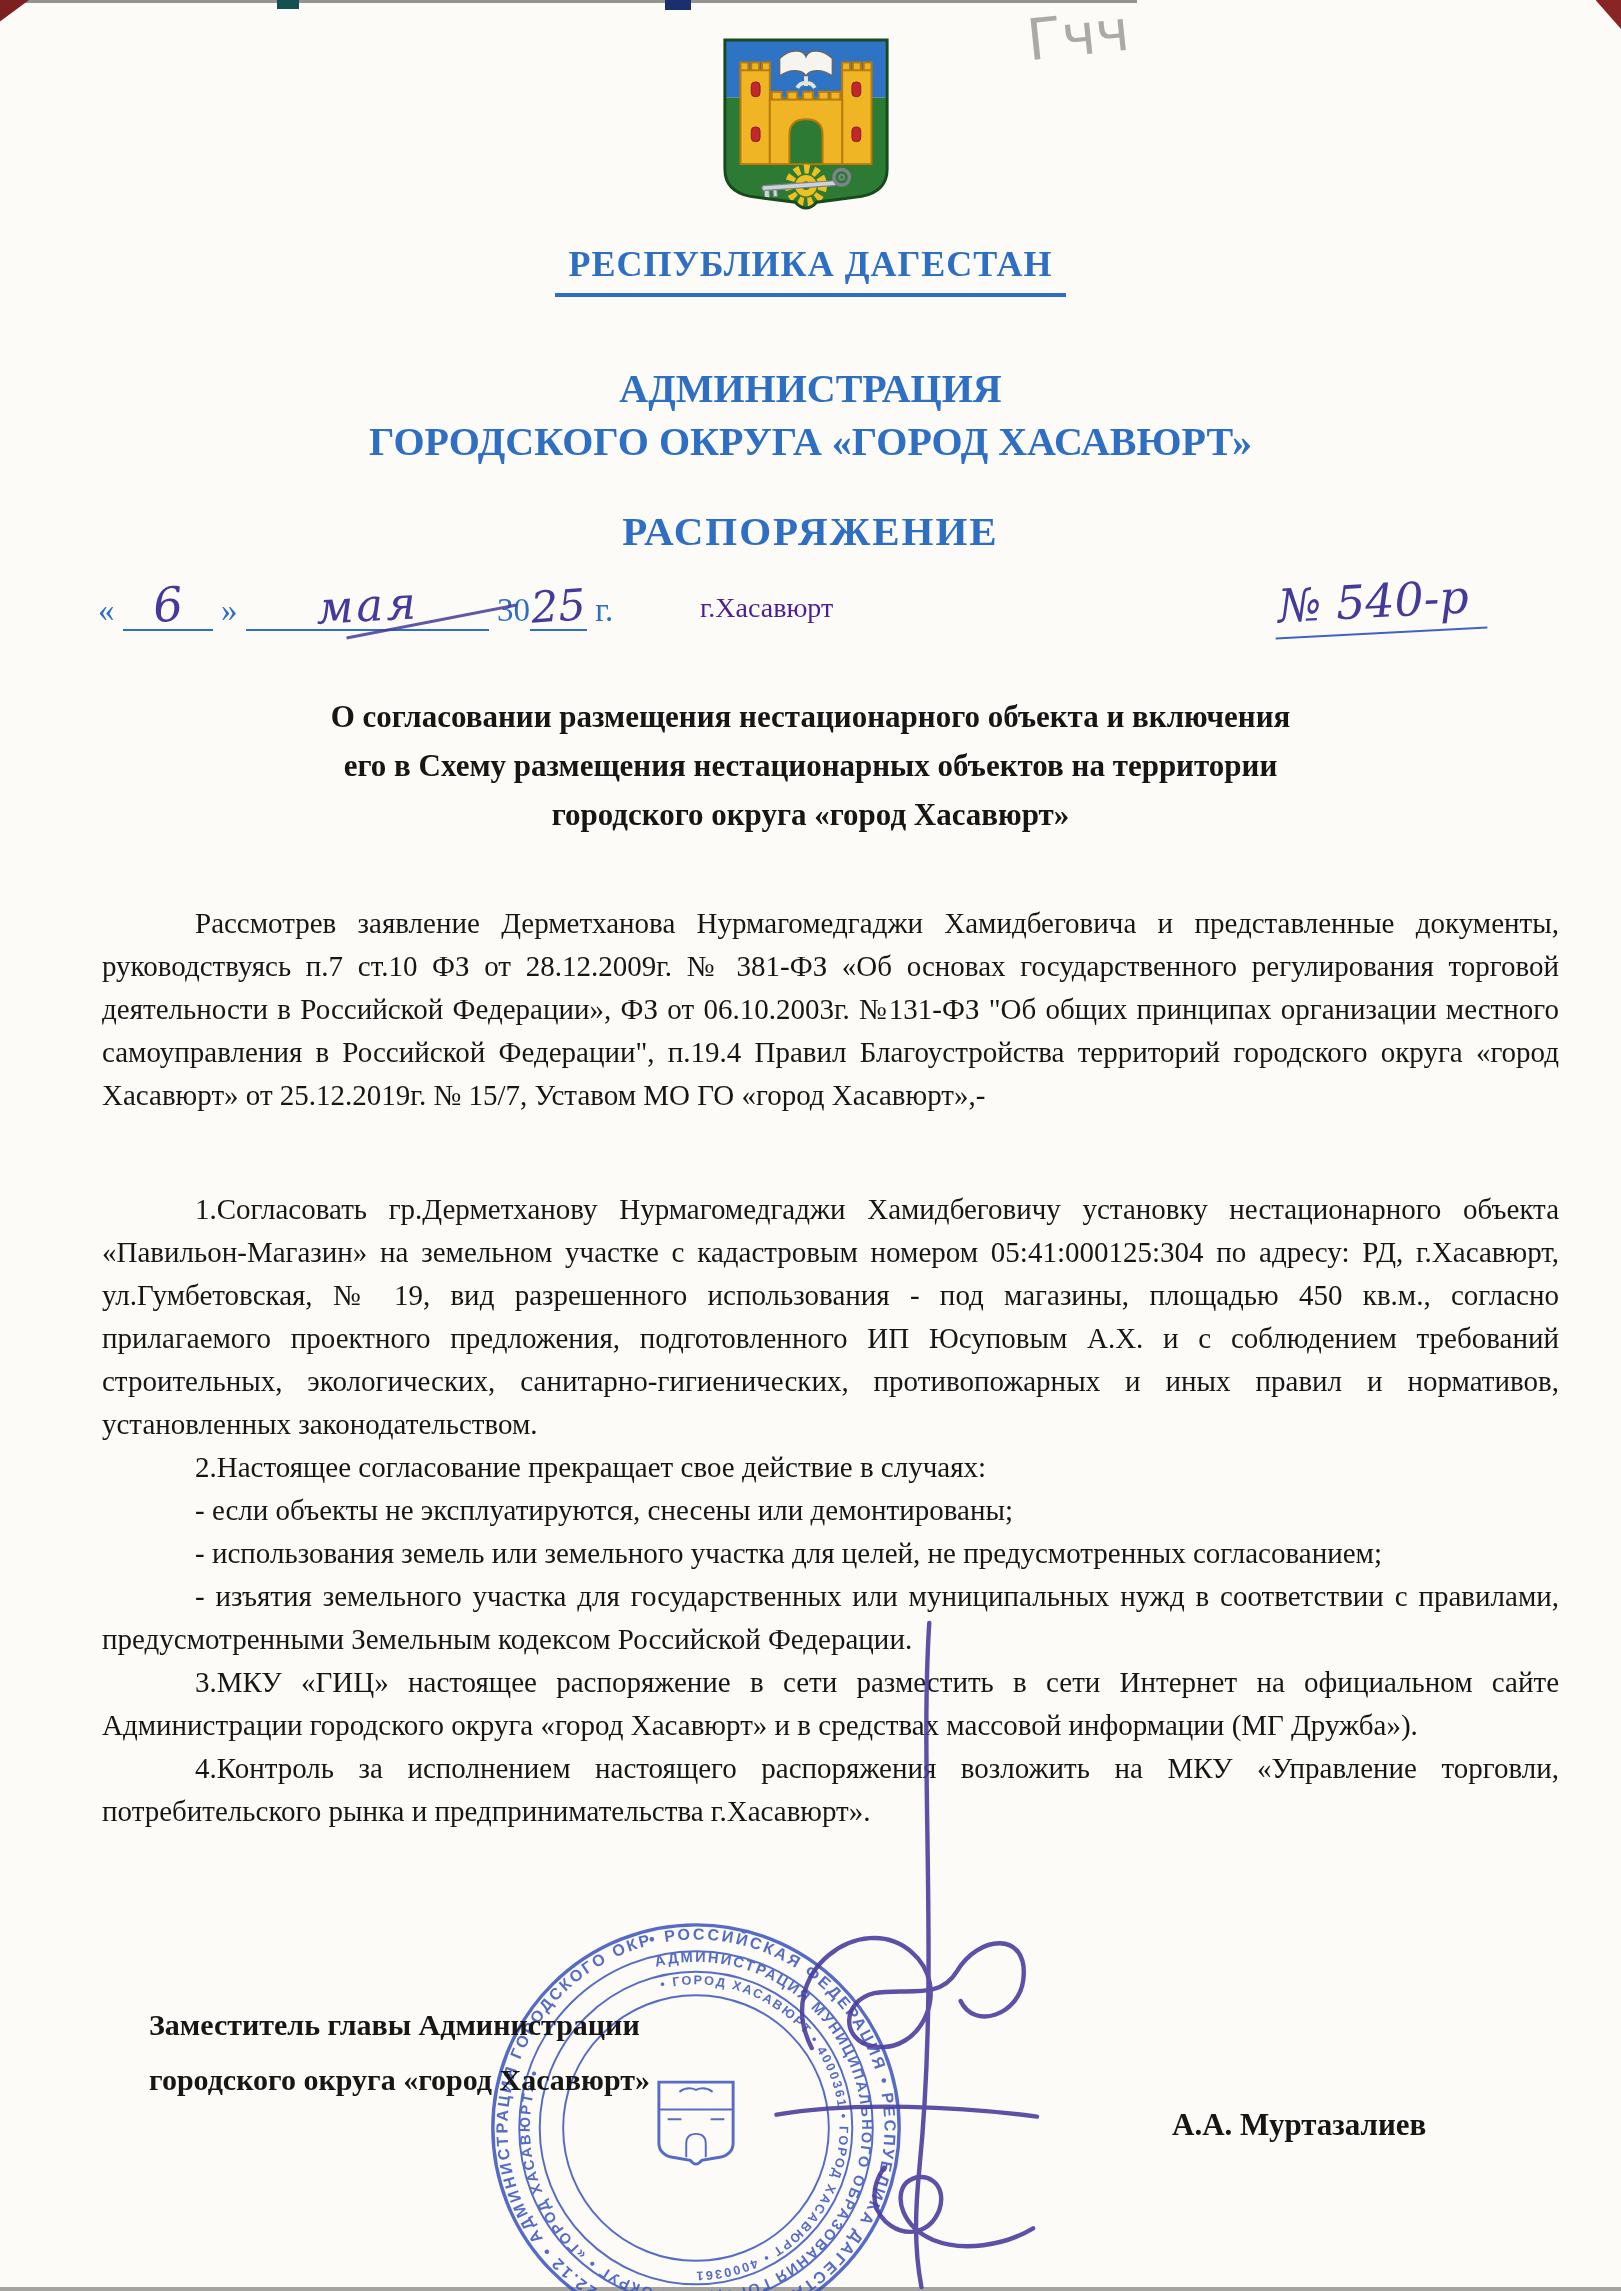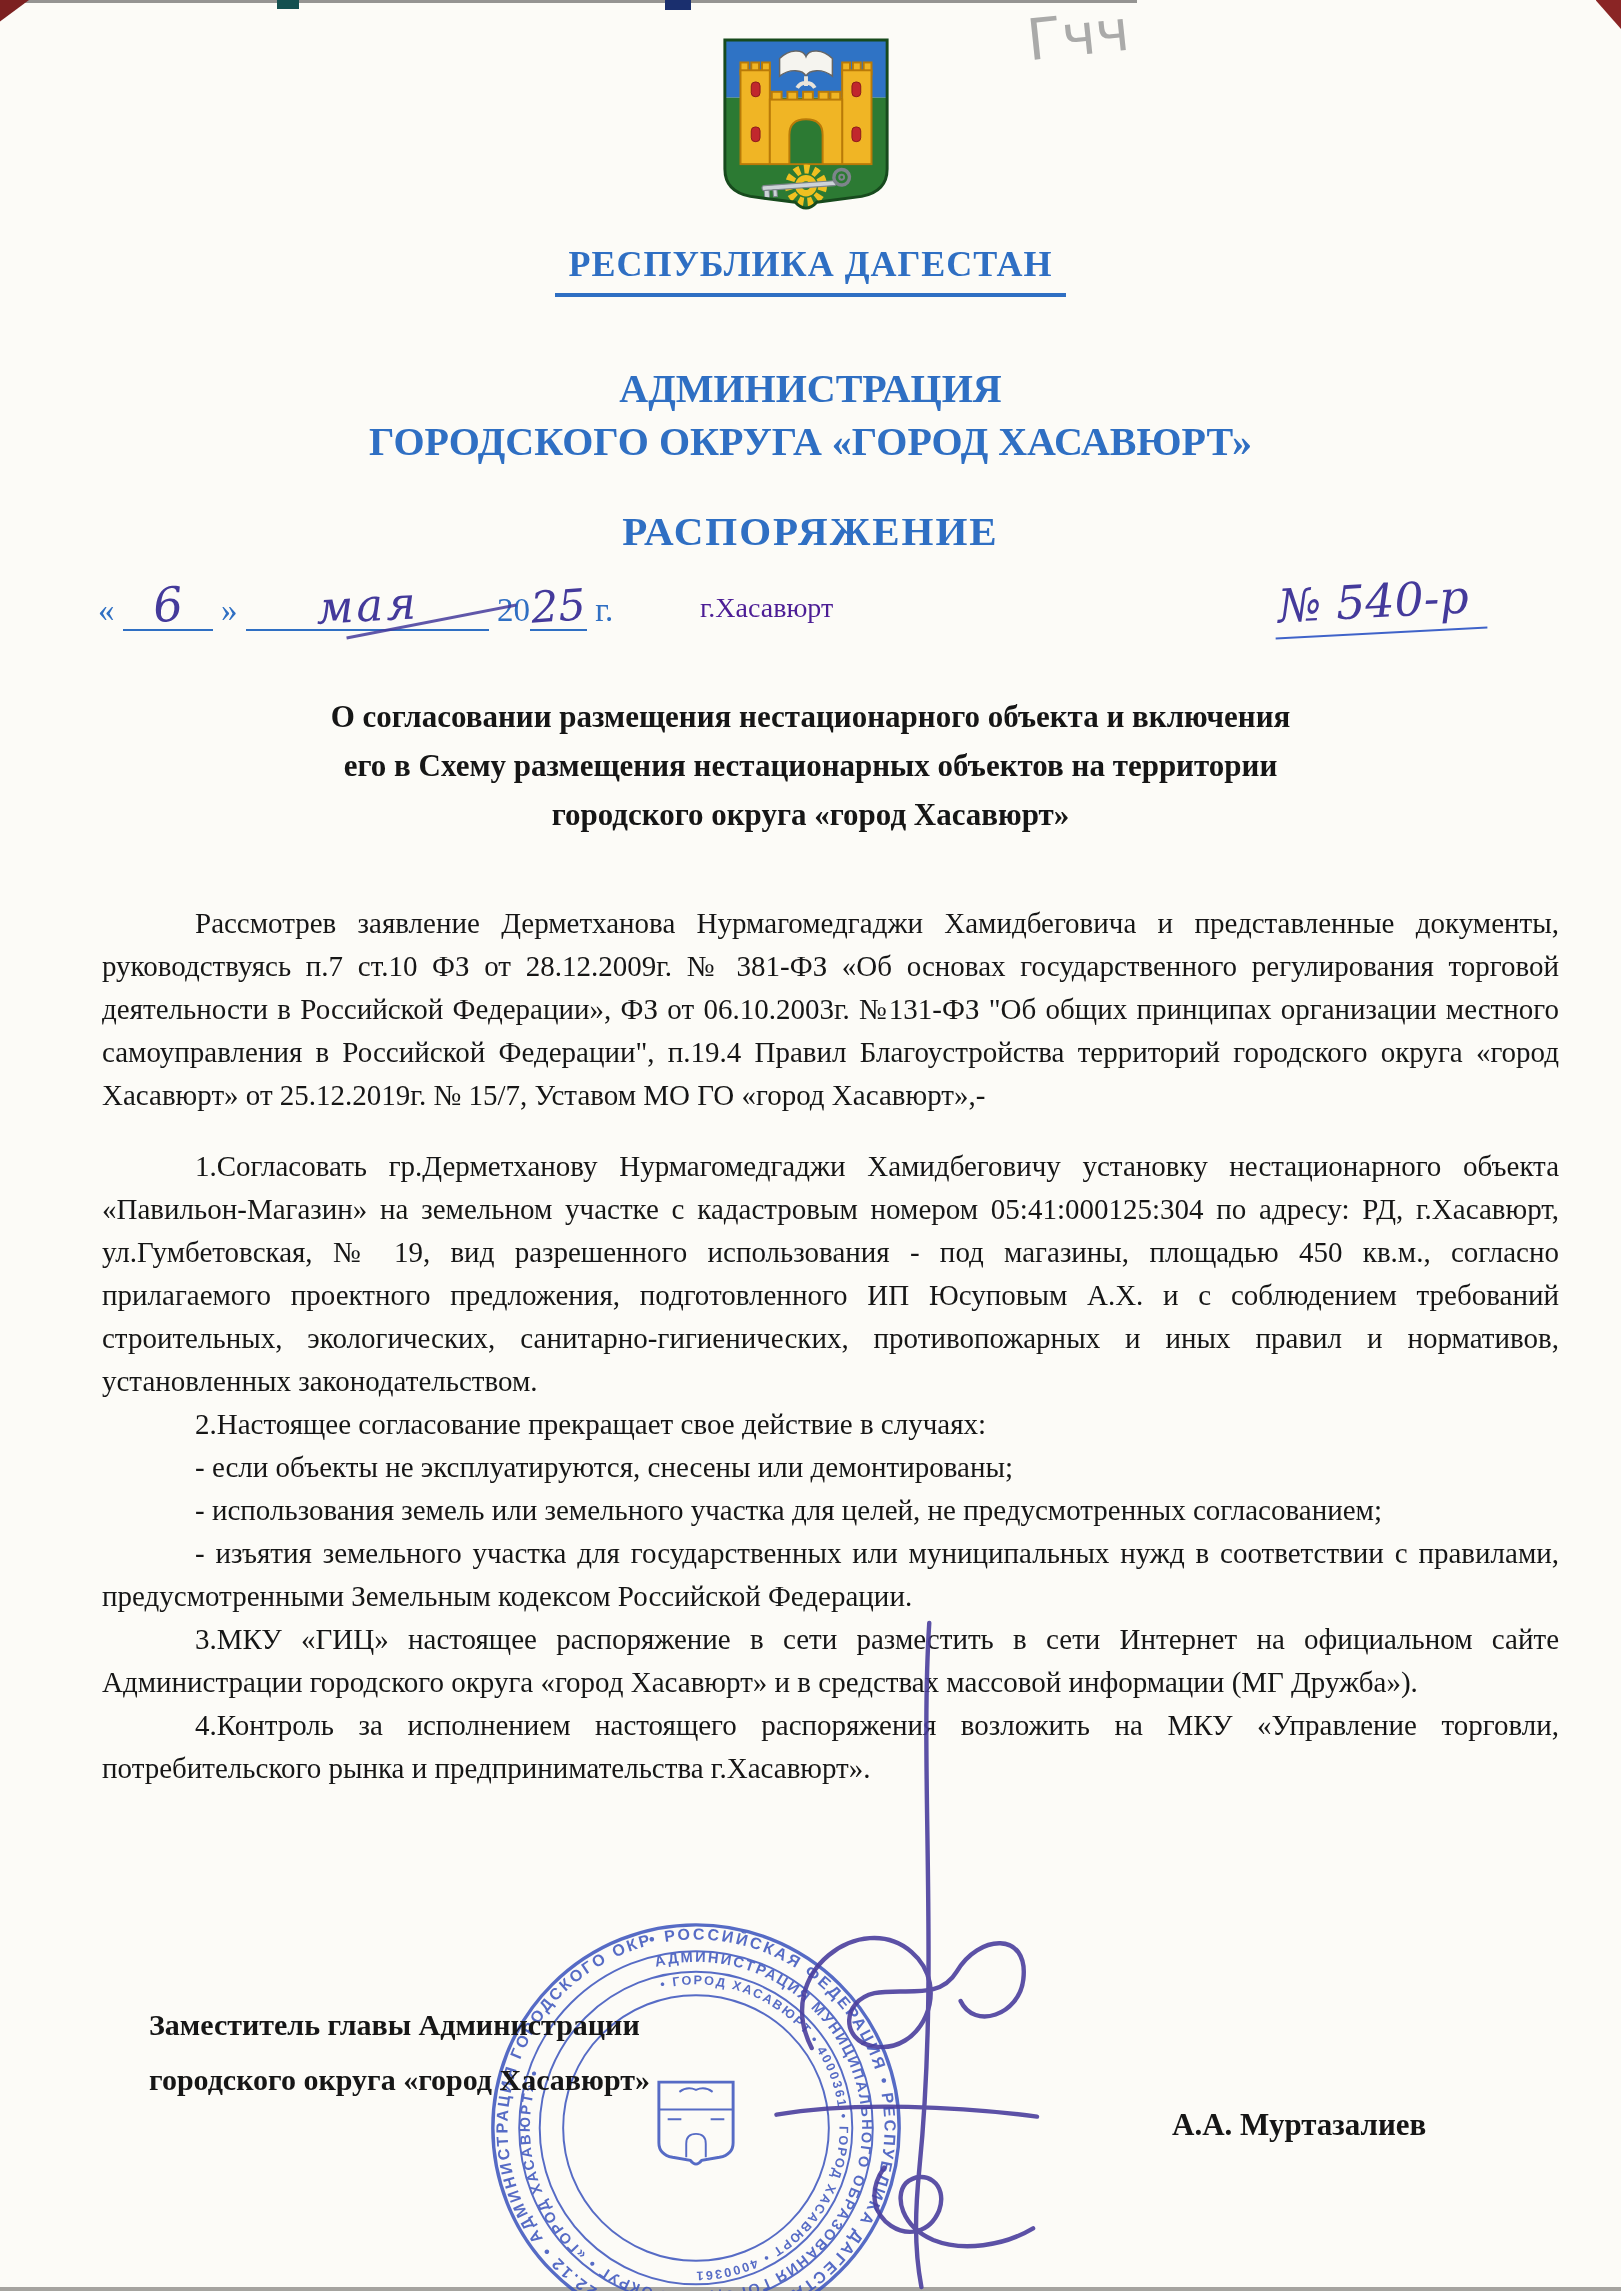--- a/index.html
+++ b/index.html
@@ -60,21 +60,21 @@
   .dateline-num .num-inner { border-bottom:2.9px solid #3f63c9; padding:0 17.6px 3.9px 3.9px; }
 
   .doc-title { top:692px; font-size:31px; font-weight:bold; line-height:49px; }
 
   .body-text {
     top:902px; left:102px; width:1457px;
     font-size:29px; line-height:43px;
     text-align:justify;
   }
   .body-text p { text-indent:93px; }
-  .body-text p.gap { margin-top:28px; }
+  .body-text p.gap { margin-top:71px; }
 
   .sig-pos { top:1997px; left:149px; font-size:30px; font-weight:bold; line-height:55px; }
   .sig-name { top:2107px; left:1172px; font-size:31px; font-weight:bold;text-align:center; }
 
   .stamp { top:1918px; left:486px; width:420px; height:420px; opacity:.85; }
   .signature-ink { top:1619px; left:747px; width:294px; height:672px; opacity:.9; }
 </style>
 </head>
 <body>
 
@@ -143,21 +143,21 @@
 </div>
 <div class="abs centered admin1 blue">АДМИНИСТРАЦИЯ</div>
 <div class="abs centered admin2 blue">ГОРОДСКОГО ОКРУГА «ГОРОД ХАСАВЮРТ»</div>
 <div class="abs centered doctype blue">РАСПОРЯЖЕНИЕ</div>
 
 <div class="abs dateline-left">
   <span>«</span>
   <span class="slot slot-day"><span class="hw hw-day">6</span></span>
   <span>»</span>
   <span class="slot slot-month"><span class="hw hw-month">мая</span></span>
-  <span>20</span><span class="slot slot-year"><span class="hw hw-year">25</span></span>
+  <span>30</span><span class="slot slot-year"><span class="hw hw-year">25</span></span>
   <span>г.</span>
 </div>
 <div class="abs month-tail"></div>
 <div class="abs dateline-city blue">г.Хасавюрт</div>
 <div class="abs dateline-num">
   <span class="num-inner hw">№ 540-р</span>
 </div>
 
 <div class="abs centered doc-title">
   <div>О согласовании размещения нестационарного объекта и включения</div>

